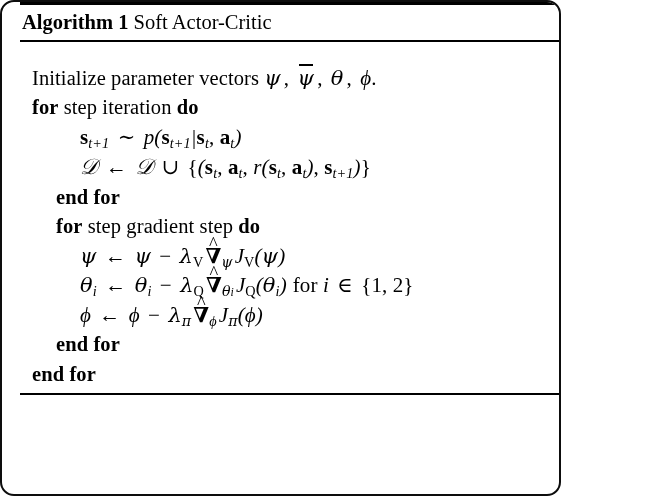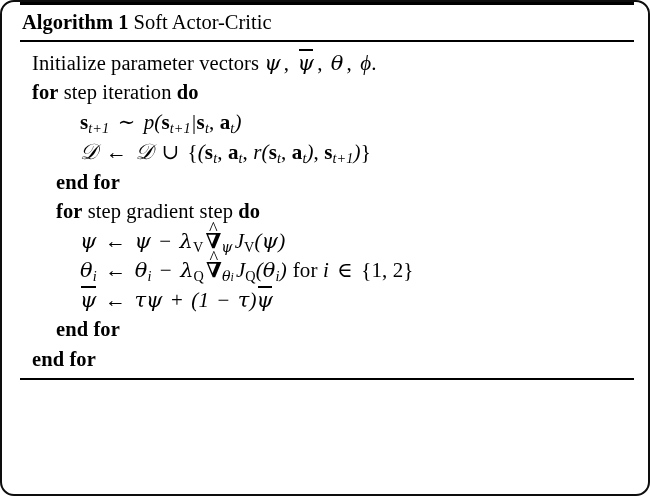--- a/index.html
+++ b/index.html
@@ -12,21 +12,21 @@
     height: 496px;
     font-family: "Liberation Serif", "DejaVu Serif", serif;
     color: #000000;
     overflow: hidden;
   }
 
   
   #frame {
     position: relative;
     box-sizing: border-box;
-    width: 650px;
+    width: 561px;
     height: 496px;
     background: #ffffff;
     border: 2px solid #0d0d0d;
     border-radius: 14px;
     overflow: hidden;
   }
 
   #algorithm {
     position: absolute;
     left: 18px;
@@ -58,21 +58,21 @@
     font-weight: bold;
   }
   .caption .num {
     font-weight: bold;
   }
   .caption .ttl {
     font-weight: normal;
   }
 
   .body-lines {
-    padding-top: 7px;
+    padding-top: 22px;
   }
 
   .line {
     font-size: 20.5px;
     line-height: 29.5px;
     white-space: nowrap;
     letter-spacing: 0.1px;
   }
   .ind0 { padding-left: 12px; }
   .ind1 { padding-left: 36px; }
@@ -199,24 +199,24 @@
       </div>
 
       <div class="line ind2">
         <span class="math">𝜓 <span class="op">←</span> 𝜓 <span class="op">−</span> 𝜆<span class="subup">V</span><span class="thin"></span><span class="hatwrap"><span class="nabla">∇</span></span><span class="sub">𝜓</span><span class="thin"></span>J<span class="subup">V</span>(𝜓)</span>
       </div>
 
       <div class="line ind2">
         <span class="math">𝜃<span class="sub">i</span> <span class="op">←</span> 𝜃<span class="sub">i</span> <span class="op">−</span> 𝜆<span class="subup">Q</span><span class="thin"></span><span class="hatwrap"><span class="nabla">∇</span></span><span class="sub">𝜃<span style="font-size:0.82em">i</span></span><span class="thin"></span>J<span class="subup">Q</span>(𝜃<span class="sub">i</span>)<span class="spaceword">for</span> <span style="font-style:italic">i</span> <span class="op">∈</span> <span class="opn">{1, 2}</span></span>
       </div>
 
-
-      <div class="line ind2">
-        <span class="math"><span class="overbar">𝜓</span> <span class="op">←</span> 𝜏𝜓 <span class="op">+</span> (1 <span class="op">−</span> 𝜏)<span class="overbar">𝜓</span></span>
-      </div>
+      <div class="line ind2">
+        <span class="math">ϕ <span class="op">←</span> ϕ <span class="op">−</span> 𝜆<span class="sub">𝜋</span><span class="thin"></span><span class="hatwrap"><span class="nabla">∇</span></span><span class="sub">ϕ</span><span class="thin"></span>J<span class="sub">𝜋</span>(ϕ)</span>
+      </div>
+
 
       <div class="line ind1">
         <span class="kw">end for</span>
       </div>
 
       <div class="line ind0">
         <span class="kw">end for</span>
       </div>
 
     </div>

